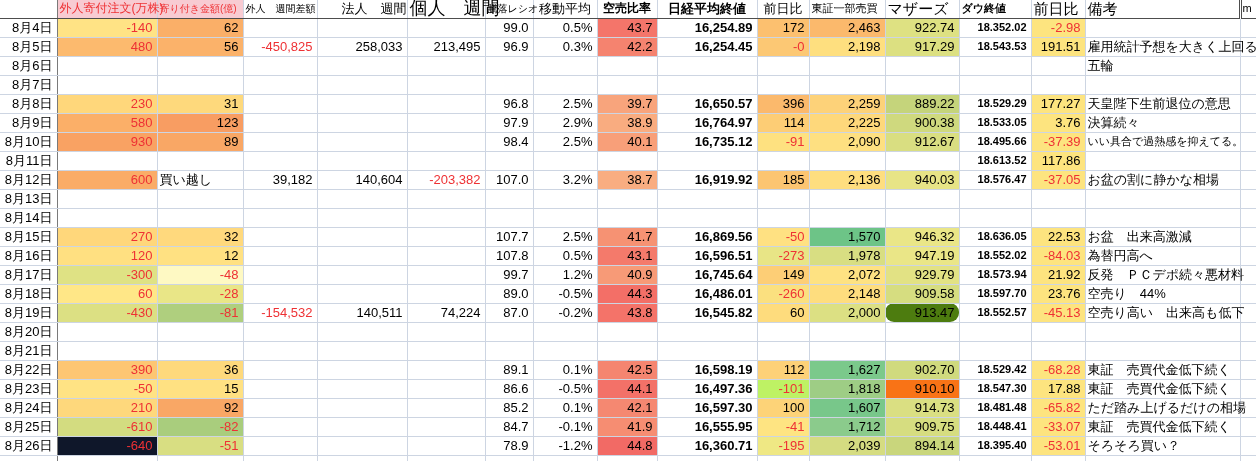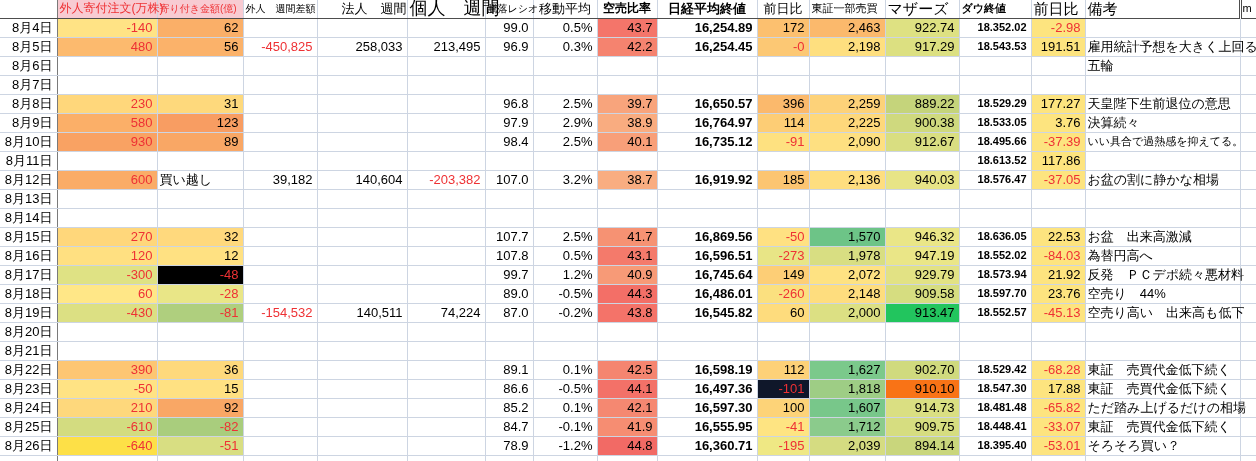--- a/index.html
+++ b/index.html
@@ -315,21 +315,21 @@
           <td class="c11" style="background: rgb(216, 222, 130);">1,978</td>
           <td class="c12" style="background: rgb(234, 230, 135);">947.19</td>
           <td class="c13">18.552.02</td>
           <td class="c14 r" style="background: rgb(253, 228, 127);">-84.03</td>
           <td class="c15">為替円高へ</td>
           <td class="c16"></td>
         </tr>
         <tr>
           <td class="c0">8月17日</td>
           <td class="c1 r" style="background: rgb(223, 226, 132);">-300</td>
-          <td class="c2 r" style="background: #000000; padding-left: 8px;">-48</td>
+          <td class="c2 r" style="background: #fef9c3; padding-left: 8px;">-48</td>
           <td class="c3"></td>
           <td class="c4"></td>
           <td class="c5"></td>
           <td class="c6">99.7</td>
           <td class="c7">1.2%</td>
           <td class="c8" style="background: rgb(247, 154, 119);">40.9</td>
           <td class="c9">16,745.64</td>
           <td class="c10" style="background: rgb(253, 206, 118);">149</td>
           <td class="c11" style="background: rgb(254, 226, 130);">2,072</td>
           <td class="c12" style="background: rgb(226, 226, 132);">929.79</td>
@@ -363,21 +363,21 @@
           <td class="c2 r" style="background: rgb(175, 207, 126);">-81</td>
           <td class="c3 r">-154,532</td>
           <td class="c4">140,511</td>
           <td class="c5">74,224</td>
           <td class="c6">87.0</td>
           <td class="c7">-0.2%</td>
           <td class="c8" style="background: rgb(244, 115, 105);">43.8</td>
           <td class="c9">16,545.82</td>
           <td class="c10" style="background: rgb(254, 220, 125);">60</td>
           <td class="c11" style="background: rgb(220, 224, 131);">2,000</td>
-          <td class="c12" style="background: #22c55e;">913.47</td>
+          <td class="c12" style="background: #4d7c0f; border-radius: 9px;">913.47</td>
           <td class="c13">18.552.57</td>
           <td class="c14 r" style="background: rgb(253, 228, 127);">-45.13</td>
           <td class="c15">空売り高い　出来高も低下</td>
           <td class="c16"></td>
         </tr>
         <tr>
           <td class="c0">8月20日</td>
           <td class="c1"></td>
           <td class="c2"></td>
           <td class="c3"></td>
@@ -437,21 +437,21 @@
           <td class="c0">8月23日</td>
           <td class="c1 r" style="background: rgb(255, 227, 132);">-50</td>
           <td class="c2" style="background: rgb(255, 225, 130);">15</td>
           <td class="c3"></td>
           <td class="c4"></td>
           <td class="c5"></td>
           <td class="c6">86.6</td>
           <td class="c7">-0.5%</td>
           <td class="c8" style="background: rgb(243, 113, 104);">44.1</td>
           <td class="c9">16,497.36</td>
-          <td class="c10 r" style="background: #0f172a; text-align: right;">-101</td>
+          <td class="c10 r" style="background: #bef264; text-align: right;">-101</td>
           <td class="c11" style="background: rgb(158, 205, 133);">1,818</td>
           <td class="c12" style="background: #f97316;">910.10</td>
           <td class="c13">18.547.30</td>
           <td class="c14" style="background: rgb(253, 228, 127);">17.88</td>
           <td class="c15">東証　売買代金低下続く</td>
           <td class="c16"></td>
         </tr>
         <tr>
           <td class="c0">8月24日</td>
           <td class="c1 r" style="background: rgb(254, 216, 124);">210</td>
@@ -485,21 +485,21 @@
           <td class="c10 r" style="background: rgb(254, 228, 130);">-41</td>
           <td class="c11" style="background: rgb(139, 203, 140);">1,712</td>
           <td class="c12" style="background: rgb(214, 221, 128);">909.75</td>
           <td class="c13">18.448.41</td>
           <td class="c14 r" style="background: rgb(253, 228, 127);">-33.07</td>
           <td class="c15">東証　売買代金低下続く</td>
           <td class="c16"></td>
         </tr>
         <tr>
           <td class="c0">8月26日</td>
-          <td class="c1 r" style="background: #fde047;">-640</td>
+          <td class="c1 r" style="background: #0f172a;">-640</td>
           <td class="c2 r" style="background: rgb(216, 222, 130);">-51</td>
           <td class="c3"></td>
           <td class="c4"></td>
           <td class="c5"></td>
           <td class="c6">78.9</td>
           <td class="c7">-1.2%</td>
           <td class="c8" style="background: rgb(242, 106, 101);">44.8</td>
           <td class="c9">16,360.71</td>
           <td class="c10 r" style="background: rgb(239, 232, 132);">-195</td>
           <td class="c11" style="background: rgb(213, 220, 129);">2,039</td>

